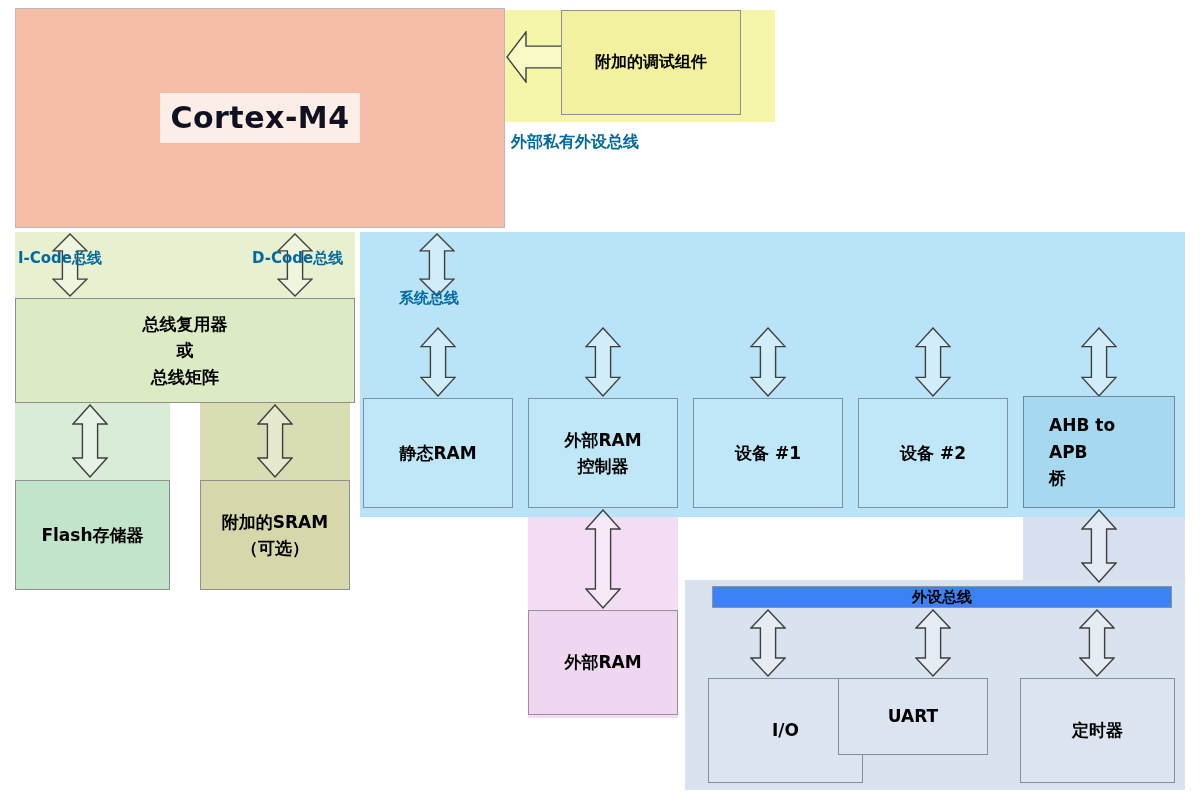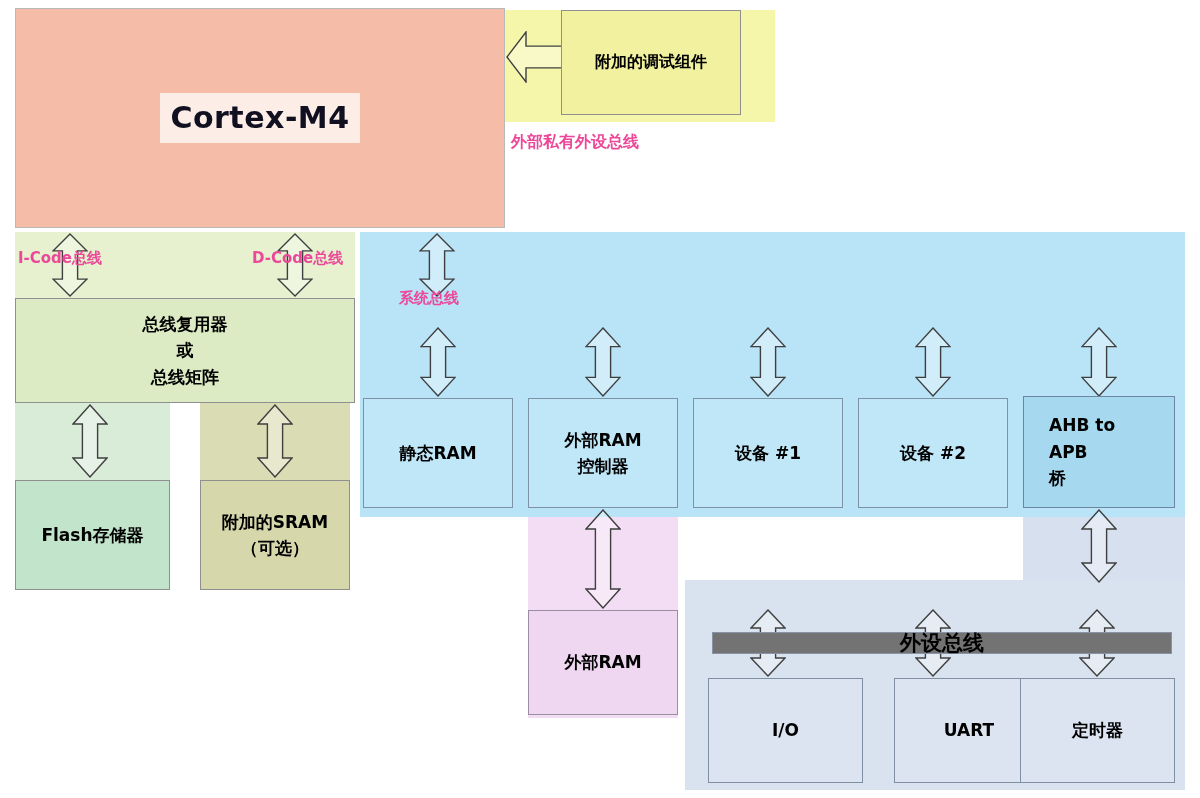--- a/index.html
+++ b/index.html
@@ -7,21 +7,21 @@
   body { font-family:"DejaVu Sans","Liberation Sans",sans-serif; }
   .stage { position:relative; width:1200px; height:798px; background:#ffffff; overflow:hidden; }
 
   .region { position:absolute; z-index:0; }
   .arrow  { position:absolute; z-index:1; }
   .box    { position:absolute; z-index:2; display:flex; align-items:center; justify-content:center;
             text-align:center; font-weight:bold; color:#000; font-size:17px; line-height:1.55;
             white-space:pre-line; border:1px solid #8f8f8f; }
   .bar    { position:absolute; z-index:2; display:flex; align-items:center; justify-content:center;
             font-weight:bold; color:#000; font-size:16px; border:1px solid #7d92a4; }
-  .lbl    { position:absolute; z-index:3; font-weight:bold; font-size:15px; color:#ec4899; white-space:nowrap; }
+  .lbl    { position:absolute; z-index:3; font-weight:bold; font-size:15px; color:#0369a1; white-space:nowrap; }
 
   
   .cpu-box      { background:#f5bda8; border-color:#b9b9b9; }
   .cpu-text     { font-size:30px; font-weight:bold; color:#101020; background:rgba(255,255,255,0.72);
                   padding:2px 10px; letter-spacing:0.5px; }
   .debug-band   { background:#f6f6aa; }
   .debug-box    { background:#f1f1a0; font-size:16px; }
   .green-region { background:#e7f1cf; }
   .matrix-box   { background:#dcebc3; }
   .flash-strip  { background:#d8ecd8; }
@@ -30,21 +30,21 @@
   .sram-box     { background:#d6d8ac; }
   .sys-region   { background:#b9e3f6; }
   .ahb-bar      { background:#cdecfa; }
   .sys-box      { background:#bfe7f8; border-color:#7d92a4; }
   .bridge-box   { background:#a6d9f0; border-color:#6d86a0; justify-content:flex-start;
                   text-align:left; padding-left:25px; }
   .pink-region  { background:#f3ddf5; }
   .extram-box   { background:#efd7f2; border-color:#9a8fa0; }
   .bridge-strip { background:#d6e0ee; }
   .periph-region{ background:#d9e2ef; }
-  .periph-bar   { background:#737373; border-color:#8894a6; font-size:21px;margin-top:46px; }
+  .periph-bar   { background:#3b82f6; border-color:#8894a6; font-size:15px; }
   .periph-box   { background:#dde4f1; border-color:#7f8ea0; }
 </style>
 </head>
 <body>
 
 <div class="stage">
 
   <div class="region debug-band" style="left:505px; top:10px;  width:270px; height:112px;"></div>
   <div class="region green-region" style="left:15px;  top:232px; width:340px; height:171px;"></div>
   <div class="region flash-strip" style="left:15px;  top:403px; width:155px; height:77px;"></div>
@@ -150,21 +150,21 @@
     <span>外部RAM</span>
   </div>
 
   <div class="bar periph-bar" style="left:712px; top:586px; width:460px; height:22px;">
     <span>外设总线</span>
   </div>
 
   <div class="box periph-box" style="left:708px; top:678px; width:155px; height:105px;">
     <span>I/O</span>
   </div>
-  <div class="box periph-box" style="left:894px; top:678px; width:150px; height:105px;">
+  <div class="box periph-box" style="left:838px; top:678px; width:150px; height:77px;">
     <span>UART</span>
   </div>
   <div class="box periph-box" style="left:1020px; top:678px; width:155px; height:105px;">
     <span>定时器</span>
   </div>
 
   <div class="lbl" style="left:18px; top:249px;">I-Code总线</div>
   <div class="lbl" style="left:252px; top:249px;">D-Code总线</div>
   <div class="lbl" style="left:399px; top:249px;margin-top:40px;">系统总线</div>
   <div class="lbl" style="left:511px; top:132px; font-size:16px;">外部私有外设总线</div>

